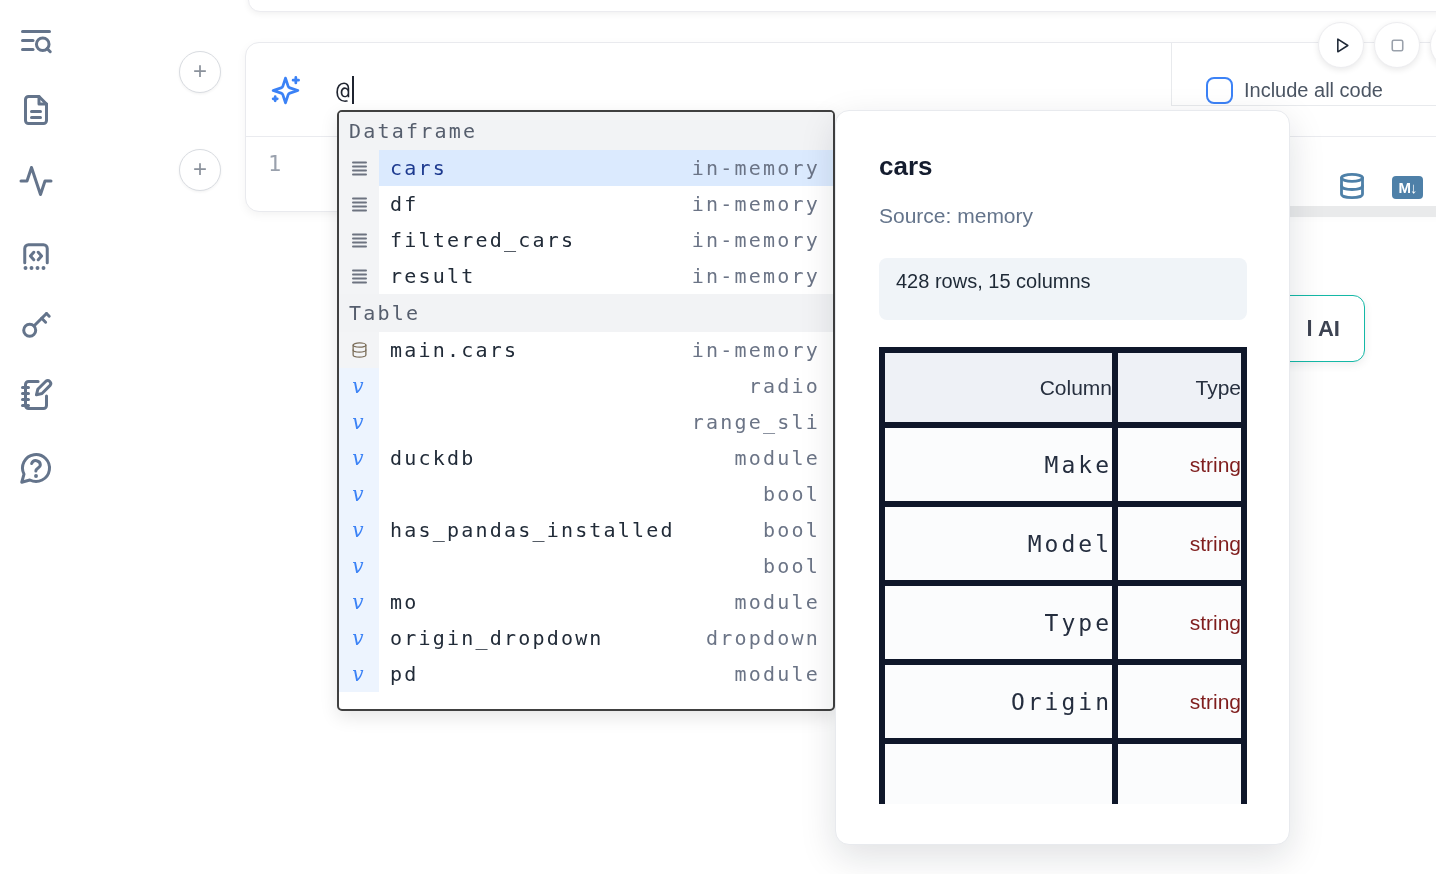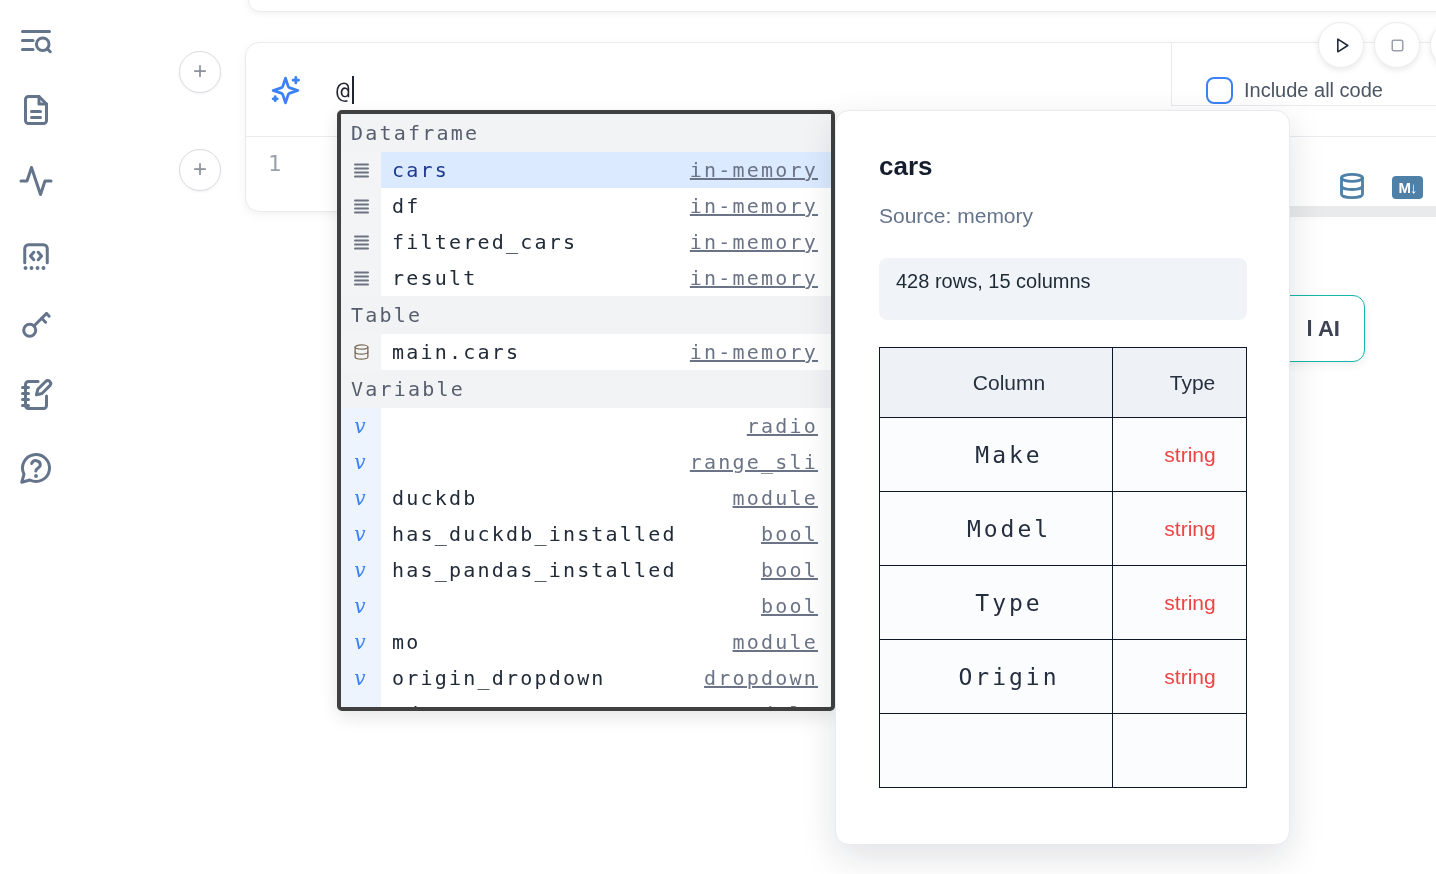--- a/index.html
+++ b/index.html
@@ -77,58 +77,58 @@
     position:absolute;left:1258px;top:295px;width:107px;height:67px;
     background:#fff;border:1px solid #14b8a6;border-radius:12px;
     box-shadow:0 3px 10px rgba(0,0,0,.07);
     display:flex;align-items:center;justify-content:flex-end;padding-right:24px;box-sizing:border-box;
     font-size:22px;font-weight:bold;color:#3d4352;
   }
 
   
   .ac-panel{
     position:absolute;left:337px;top:110px;width:498px;height:601px;
-    background:#fff;border:4px solid #404040;border-radius:5px;overflow:hidden;
+    background:#fff;border:2px solid #404040;border-radius:5px;overflow:hidden;
     box-shadow:0 6px 18px rgba(0,0,0,.10);box-sizing:border-box;
     font-family:"DejaVu Sans Mono",monospace;letter-spacing:2.2px;
   }
   .ac-section{height:38px;background:#f2f3f5;color:#565e6d;font-size:20px;
     display:flex;align-items:center;padding-left:10px;box-sizing:border-box;}
   .ac-item{height:36px;display:flex;align-items:stretch;}
   .ac-gutter{width:40px;flex:none;display:flex;align-items:center;justify-content:center;background:#f3f4f6;}
   .ac-gutter.var{background:#edf4fe;}
   .ac-main{flex:1;display:flex;align-items:center;padding:0 13px 0 11px;min-width:0;white-space:nowrap;}
   .ac-item.sel .ac-main{background:#dbeafe;}
   .ac-name{font-size:20px;color:#212b38;}
   .ac-item.sel .ac-name{color:#1d3a8f;}
-  .ac-type{margin-left:auto;font-size:20px;color:#6b7486;text-decoration:underline;}
+  .ac-type{margin-left:auto;font-size:20px;color:#6b7486;}
   .rows-ico{width:17px;height:17px;stroke:#6d7380;stroke-width:2;stroke-linecap:round;fill:none;}
   .tbl-ico{width:17px;height:18px;stroke:#7a6c58;stroke-width:1.8;fill:none;stroke-linecap:round;}
   .var-ico{font-family:"DejaVu Serif",serif;font-style:italic;font-size:20px;color:#3b82f6;line-height:1;}
 
   
   .pv-panel{
     position:absolute;left:835px;top:110px;width:455px;height:735px;
     background:#fff;border:1px solid #e8eaee;border-radius:14px;
     box-shadow:0 12px 36px rgba(15,23,42,.13);box-sizing:border-box;
   }
   .pv-title{position:absolute;left:43px;top:40px;font-size:26px;font-weight:bold;color:#141c2e;}
   .pv-source{position:absolute;left:43px;top:93px;font-size:21px;color:#64748b;}
   .pv-badge{
     position:absolute;left:43px;top:147px;width:368px;height:62px;border-radius:8px;
     background:#f0f4f8;font-size:20px;color:#1e2936;line-height:46px;
     padding-left:17px;box-sizing:border-box;
   }
   .pv-table-wrap{position:absolute;left:43px;top:236px;width:368px;height:457px;overflow:hidden;}
   .pv-table{border-collapse:collapse;width:368px;}
-  .pv-table th,.pv-table td{border:1px solid #0f172a;text-align:center;vertical-align:middle;padding:0 0 0 26px;}
+  .pv-table th,.pv-table td{border:6px solid #0f172a;text-align:right;vertical-align:middle;padding:0 0 0 26px;}
   .pv-table th{height:69px;background:#eef1f6;font-size:21px;font-weight:normal;color:#27303f;}
   .pv-table td{height:73px;background:#fbfcfd;}
   .pv-table td.colname{font-family:"DejaVu Sans Mono",monospace;font-size:23px;letter-spacing:3px;color:#252e3f;width:233px;box-sizing:border-box;}
-  .pv-table td.coltype{font-size:21px;color:#ef4444;padding-left:21px;}
+  .pv-table td.coltype{font-size:21px;color:#7f1d1d;padding-left:21px;}
 </style>
 </head>
 <body>
 
 <div class="side-icon" style="top:24px">
   <svg viewBox="0 0 24 24">
       <path d="M21 5H3"></path>
       <path d="M10 11H3"></path>
       <path d="M10 17H3"></path>
       <circle cx="16.5" cy="13.5" r="4.2"></circle>
@@ -284,21 +284,20 @@
           <path d="M3 5c0 1.7 4 3 9 3s9-1.3 9-3-4-3-9-3-9 1.3-9 3"></path>
           <path d="M3 5v14c0 1.7 4 3 9 3s9-1.3 9-3V5"></path>
           <path d="M3 12c0 1.7 4 3 9 3s9-1.3 9-3"></path>
         </svg>
       </div>
       <div class="ac-main">
         <span class="ac-name">main.cars</span>
         <span class="ac-type">in-memory</span>
       </div>
     </div>
-    <div class="ac-section">Variable</div>
     <div class="ac-item">
       <div class="ac-gutter var">
         <span class="var-ico">v</span>
       </div>
       <div class="ac-main">
         <span class="ac-type">radio</span>
       </div>
     </div>
     <div class="ac-item">
       <div class="ac-gutter var">
@@ -315,21 +314,20 @@
       <div class="ac-main">
         <span class="ac-name">duckdb</span>
         <span class="ac-type">module</span>
       </div>
     </div>
     <div class="ac-item">
       <div class="ac-gutter var">
         <span class="var-ico">v</span>
       </div>
       <div class="ac-main">
-        <span class="ac-name">has_duckdb_installed</span>
         <span class="ac-type">bool</span>
       </div>
     </div>
     <div class="ac-item">
       <div class="ac-gutter var">
         <span class="var-ico">v</span>
       </div>
       <div class="ac-main">
         <span class="ac-name">has_pandas_installed</span>
         <span class="ac-type">bool</span>

